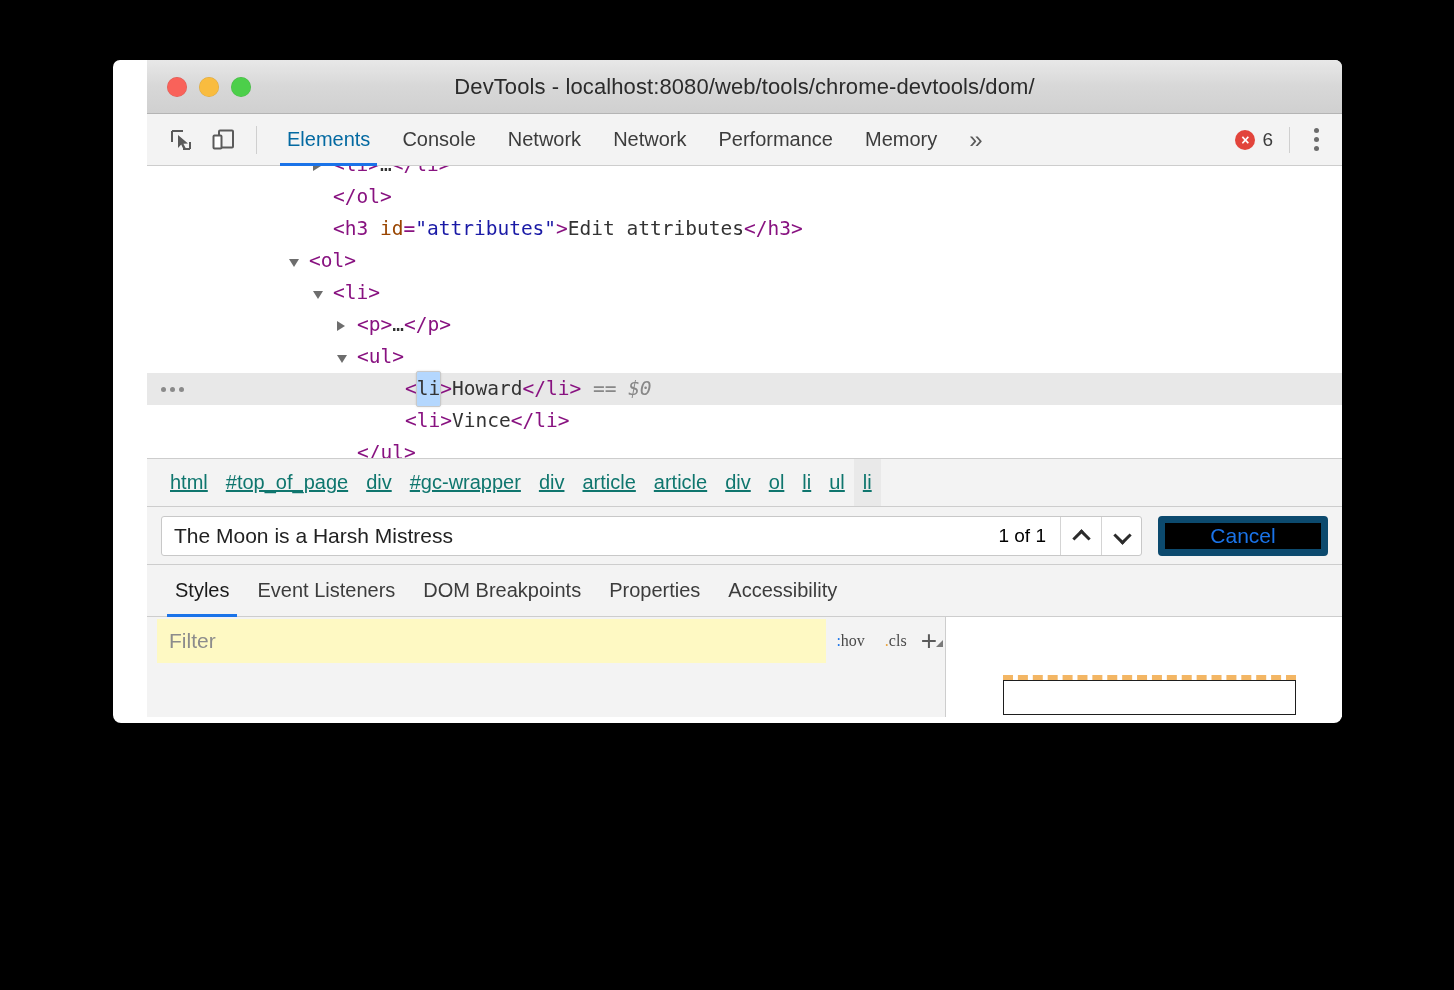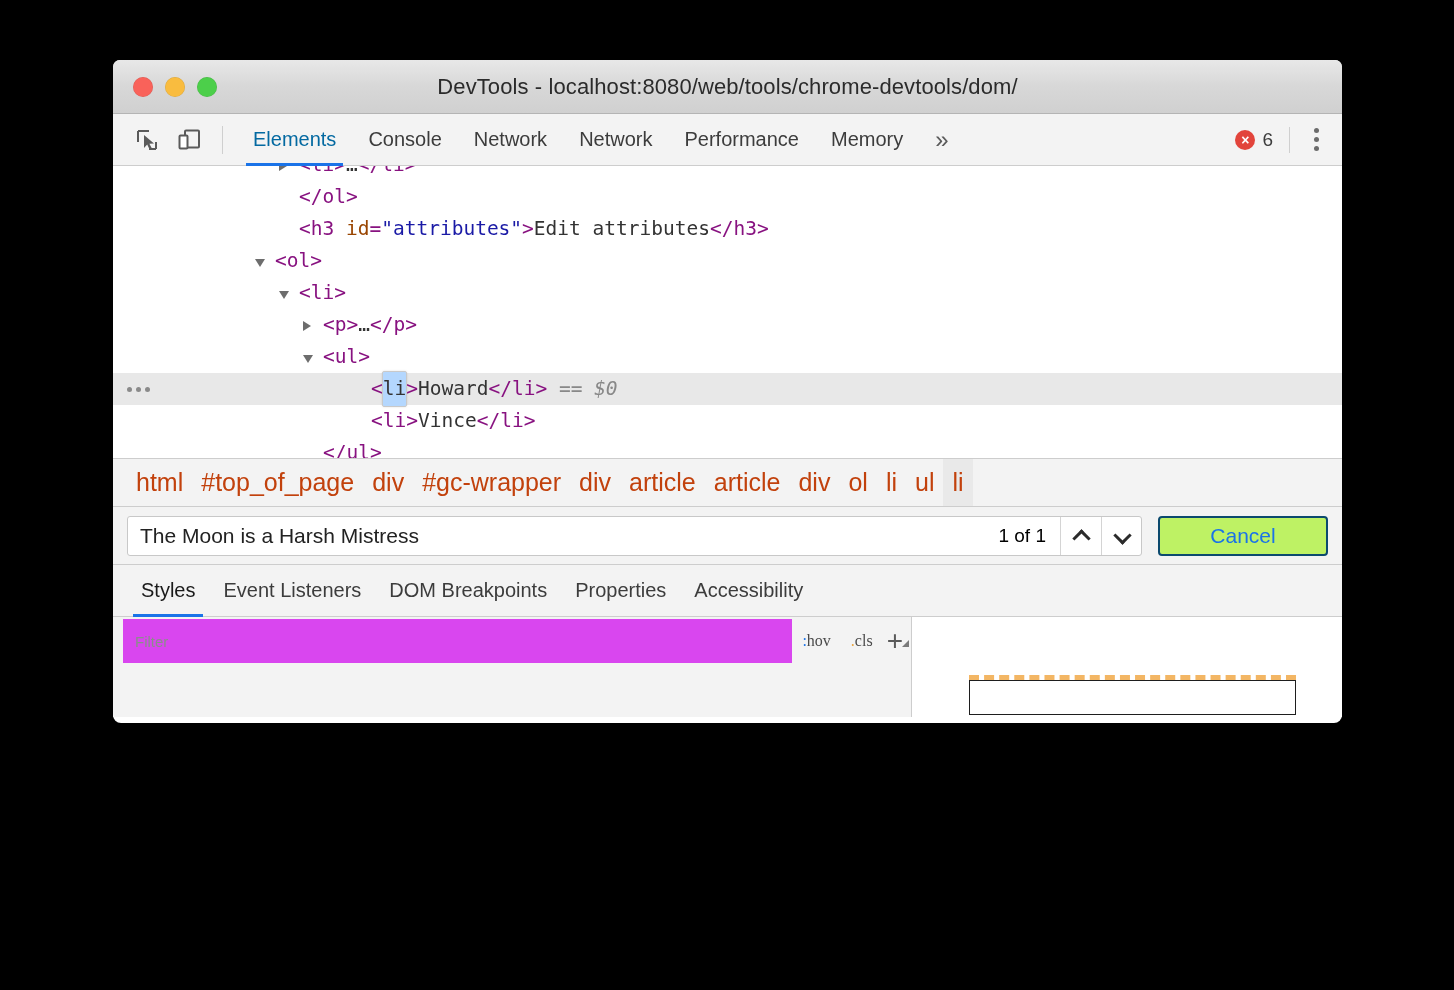--- a/index.html
+++ b/index.html
@@ -12,20 +12,21 @@
 
   
   #window {
     position: absolute;
     left: 113px; top: 60px;
     width: 1229px; height: 663px;
     border-radius: 7px 7px 8px 8px;
     background: #ffffff;
     overflow: hidden;
     box-shadow: 0 0 0 0.5px rgba(0,0,0,0.35);
+    padding-left: 34px;
   }
 
   
   #titlebar {
     position: relative;
     height: 54px;
     background: linear-gradient(180deg, #e8e8e8 0%, #d8d8d8 48%, #d0d0d0 100%);
     border-bottom: 1px solid #b4b4b4;
     display: flex; align-items: center;
   }
@@ -145,24 +146,25 @@
   
   #breadcrumb {
     height: 48px;
     background: #f3f3f3;
     border-bottom: 1px solid #cdcdcd;
     display: flex; align-items: center;
     padding-left: 14px;
     overflow: hidden;
   }
   .crumb {
-    font-size: 25px; color: #c2410c;
+    font-size: 20px; color: #0f766e;
     padding: 0 9px; height: 48px;
     display: flex; align-items: center; cursor: default;
     font-family: "Liberation Sans", sans-serif;
+    text-decoration: underline;
   }
   .crumb.selected { background: #e9e9e9; }
 
   
   #searchbar {
     height: 58px;
     background: #f3f3f3;
     border-bottom: 1px solid #cdcdcd;
     display: flex; align-items: center;
     padding: 0 14px;
@@ -196,21 +198,21 @@
   .chev { width: 14px; height: 14px; position: relative; }
   .chev::before {
     content: ""; position: absolute; left: 1px; top: 3px;
     width: 10px; height: 10px;
     border-left: 3px solid #2b2b2b; border-top: 3px solid #2b2b2b;
   }
   .chev.up::before    { transform: rotate(45deg); }
   .chev.down::before  { transform: rotate(-135deg); top: 0px; }
   #cancel-btn {
     width: 170px; height: 40px;
-    background: #bef264; border: 2px solid #0c4a6e; border-radius: 4px;
+    background: #000000; border: 7px solid #0c4a6e; border-radius: 4px;
     display: flex; align-items: center; justify-content: center;
     font-size: 21px; color: #1a73e8; cursor: default;
   }
 
   
   #sidebar-tabs {
     height: 52px;
     background: #f3f3f3;
     border-bottom: 1px solid #cdcdcd;
     display: flex; align-items: center;
@@ -237,22 +239,22 @@
     width: 799px; position: relative;
     background: #f3f3f3;
     border-right: 1px solid #cdcdcd;
   }
   #filter-row {
     display: flex; align-items: center;
     height: 47px; background: #f3f3f3;
   }
   #filter-input {
     flex: 1; height: 44px; margin: 1px 0 0 10px;
-    border: none; outline: none; background: #d946ef;
-    font-size: 15px; color: #222; padding: 0 12px;
+    border: none; outline: none; background: #fef9c3;
+    font-size: 21px; color: #222; padding: 0 12px;
     font-family: "Liberation Sans", sans-serif;
   }
   #filter-input::placeholder { color: #8c8c8c; }
   .toggle-txt {
     font-family: Liberation Serif, serif;
     font-size: 16px; color: #4a4a4a;
     padding: 0 10px; cursor: default; white-space: nowrap;
   }
   .toggle-txt .pseudo-colon { color: #1a73e8; }
   .toggle-txt .cls-dot { color: #e8a33d; }

